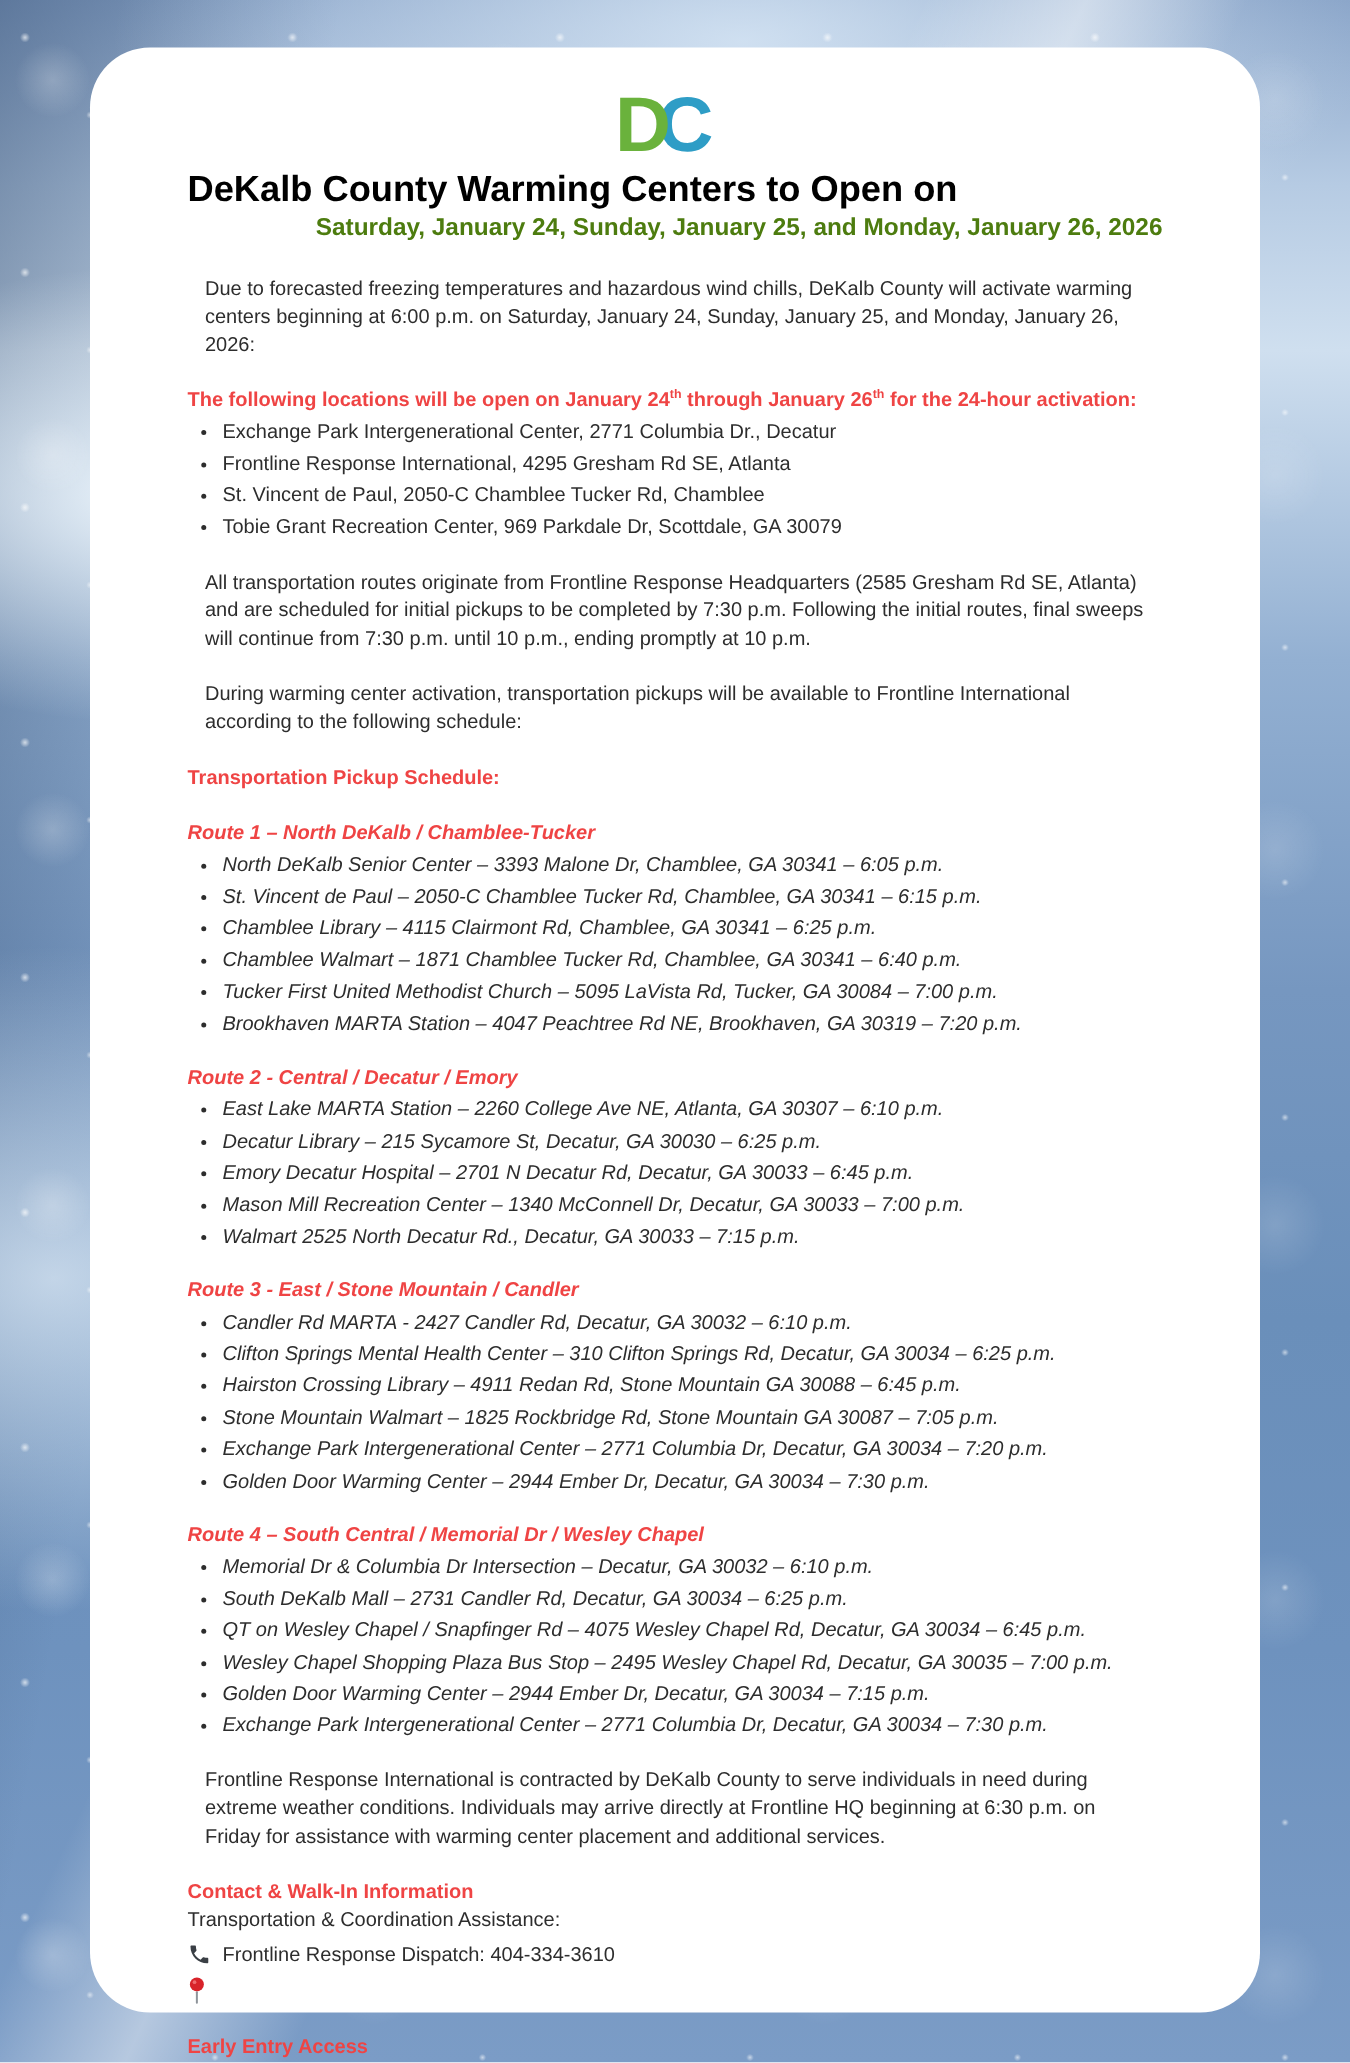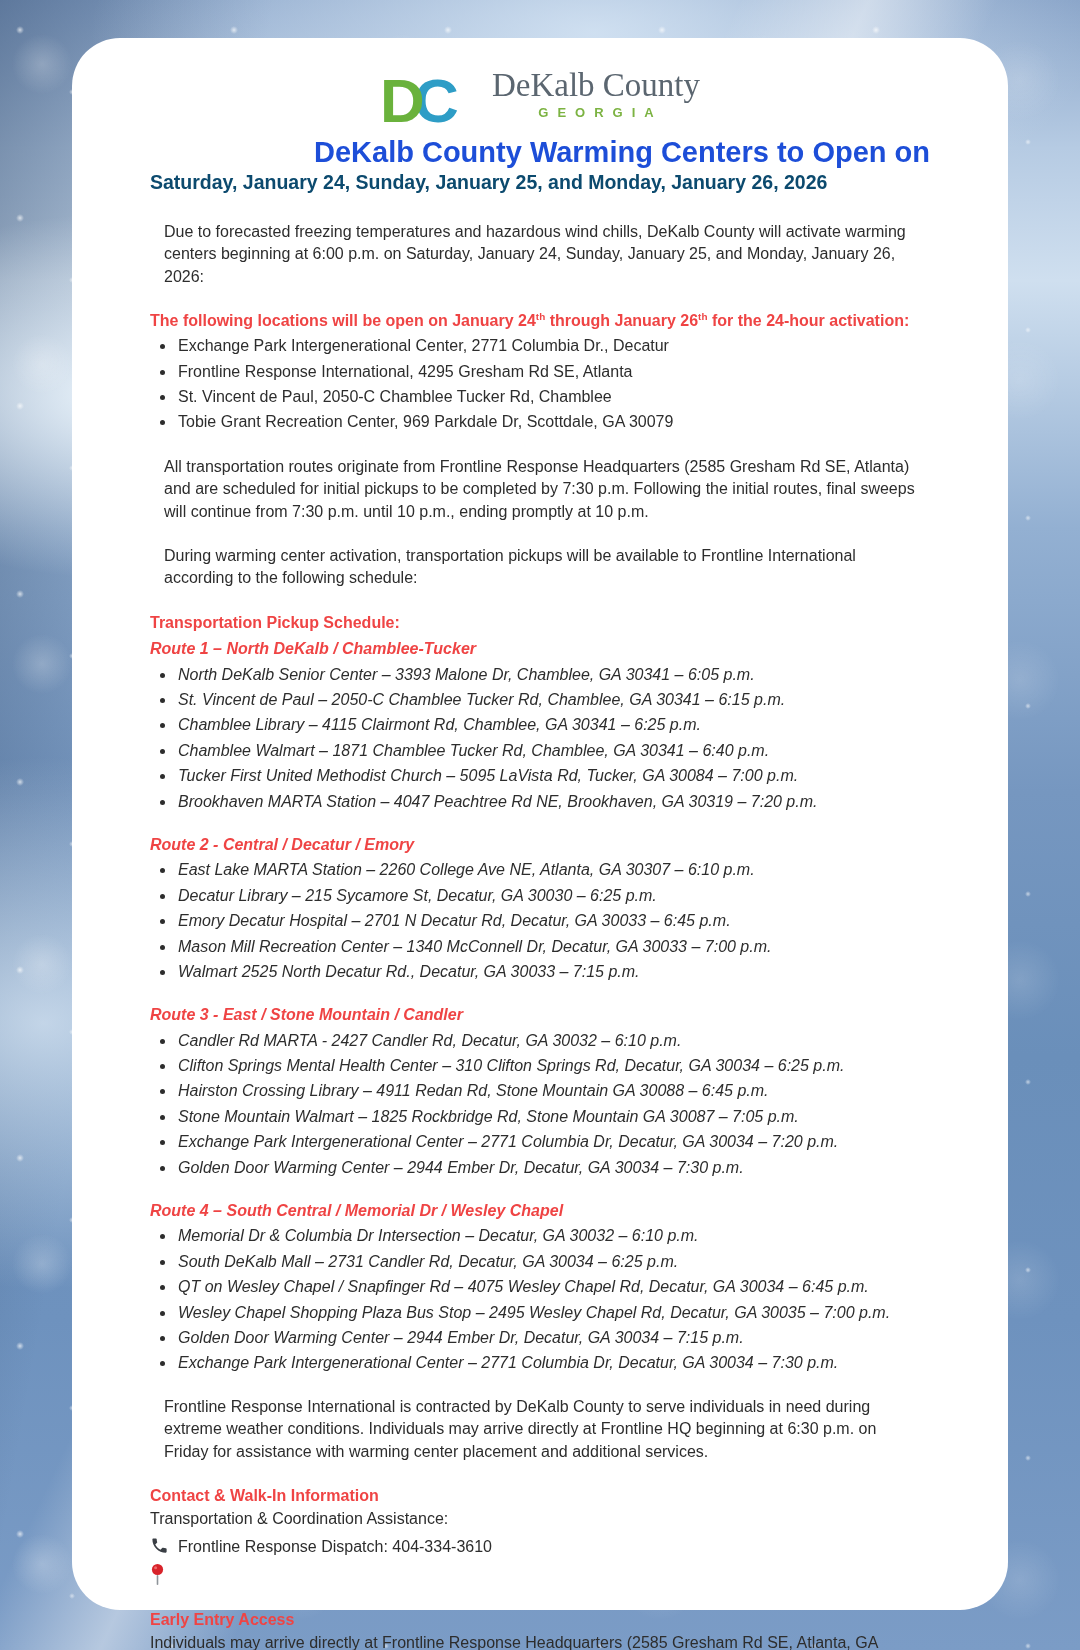--- a/index.html
+++ b/index.html
@@ -45,29 +45,29 @@
   }
   
   .logo{display:flex;justify-content:center;align-items:center;gap:16px;margin:2px 0 8px;}
   .monogram{position:relative;height:62px;width:96px;}
   .mono-d{position:absolute;left:0;top:-6px;z-index:2;font-size:62px;font-weight:800;color:#6ab23c;letter-spacing:-2px;}
   .mono-c{position:absolute;left:34px;top:-6px;z-index:1;font-size:62px;font-weight:800;color:#2e9dc6;}
   .logo-text{text-align:center;}
   .logo-name{font-family:"Liberation Serif",serif;font-size:33px;color:#5b6670;line-height:1.05;}
   .logo-region{font-size:13px;font-weight:700;color:#7cb342;letter-spacing:9px;margin-top:2px;padding-left:9px;}
   
-  h1{font-size:29px;font-weight:700;color:#1d4ed8;text-align:right;margin:10px 0 2px;line-height:1.15;}
-  h2{font-size:19.5px;font-weight:700;color:#0c4a6e;text-align:left;margin:0 0 26px;line-height:1.2;}
+  h1{font-size:29px;font-weight:700;color:#000000;text-align:left;margin:10px 0 2px;line-height:1.15;}
+  h2{font-size:19.5px;font-weight:700;color:#4d7c0f;text-align:right;margin:0 0 26px;line-height:1.2;}
   .para{margin:0 14px 22px;}
   .bold{font-weight:700;color:#ef4444;}
   .sup-heading{margin:0 0 2px;}
   sup{font-size:.62em;vertical-align:super;line-height:0;}
   ul.bullets{margin:0 0 22px;padding-left:26px;}
   ul.bullets li{margin:3px 0;padding-left:2px;}
-  .schedule-heading{margin:0 0 4px;}
+  .schedule-heading{margin:0 0 22px;}
   .route{margin:0 0 21px;font-style:italic;}
   .route-title{margin:0 0 2px;}
   .route ul.bullets{margin-bottom:0;}
   .contact-heading{margin:0;}
   .contact-line{margin:1px 0;}
   .icon-line{display:flex;align-items:flex-start;gap:9px;margin:5px 0;}
   .icon-line svg{flex:0 0 auto;}
   .early{margin-top:22px;}
   .early-heading{margin:0;}
   .early-body{margin:1px 0 0;}
@@ -75,24 +75,20 @@
 </head>
 <body>
 
 <div class="page">
   <div class="card">
 
     <header class="logo">
       <div class="monogram">
         <span class="mono-d">D</span>
         <span class="mono-c">C</span>
-      </div>
-      <div class="logo-text">
-        <div class="logo-name">DeKalb County</div>
-        <div class="logo-region">GEORGIA</div>
       </div>
     </header>
 
     <h1>DeKalb County Warming Centers to Open on</h1>
     <h2>Saturday, January 24, Sunday, January 25, and Monday, January 26, 2026</h2>
 
     <p class="para">Due to forecasted freezing temperatures and hazardous wind chills, DeKalb County will activate warming centers beginning at 6:00 p.m. on Saturday, January 24, Sunday, January 25, and Monday, January 26, 2026:</p>
 
     <p class="bold sup-heading"><span>The following locations will be open on January 24</span><sup>th</sup><span> through January 26</span><sup>th</sup><span> for the 24-hour activation:</span></p>
 

